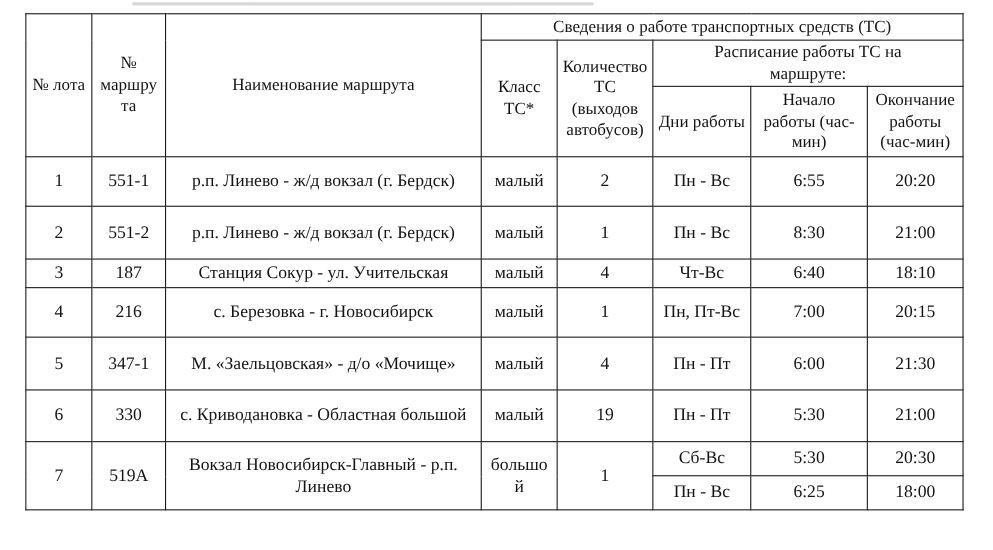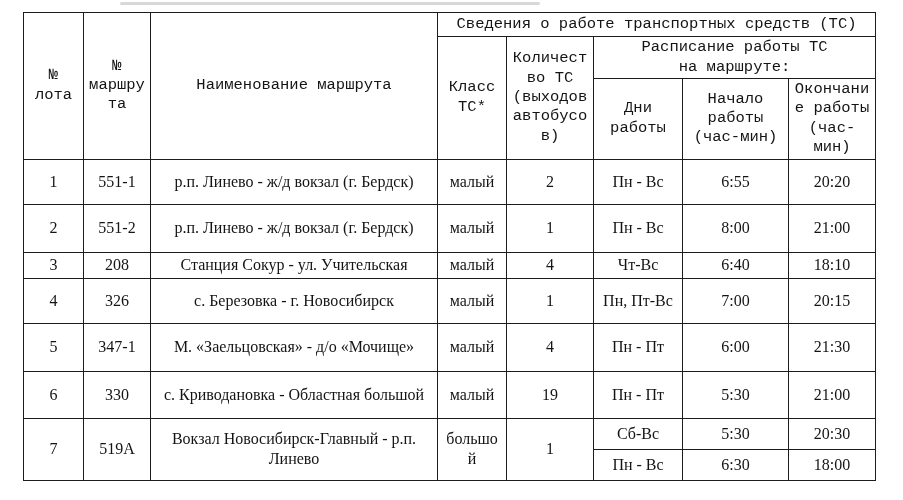--- a/index.html
+++ b/index.html
@@ -32,21 +32,21 @@
     line-height: 1.25;
   }
   table.route-table td, table.route-table th {
     border: 1.6px solid #1c1c1c;
     text-align: center;
     vertical-align: middle;
     padding: 1px 4px;
     font-weight: normal;
     overflow-wrap: anywhere;
   }
-  th { font-size: 15.5px; font-family: Liberation Mono, monospace; }
+  th { font-size: 15.5px; }
   .name-cell {
     text-align: left;
     padding-left: 9px;
     padding-right: 6px;
   }
   .hdr-schedule span { display: inline-block; max-width: 210px; text-align: center; }
   .hdr-days { padding-left: 16px; padding-right: 16px; margin-top: 33px; }
   .class-cell { padding-left: 9px; padding-right: 9px; font-family: Liberation Serif, serif; }
   .days-cell { padding-left: 13px; padding-right: 13px; }
   
@@ -117,38 +117,38 @@
       <td>20:20</td>
     </tr>
 
     <tr class="r2">
       <td>2</td>
       <td>551-2</td>
       <td class="name-cell">р.п. Линево - ж/д вокзал (г. Бердск)</td>
       <td class="class-cell">малый</td>
       <td>1</td>
       <td class="days-cell">Пн - Вс</td>
-      <td>8:00</td>
+      <td>8:30</td>
       <td>21:00</td>
     </tr>
 
     <tr class="r3">
       <td>3</td>
-      <td>208</td>
+      <td>187</td>
       <td class="name-cell">Станция Сокур - ул. Учительская</td>
       <td class="class-cell">малый</td>
       <td>4</td>
       <td class="days-cell">Чт-Вс</td>
       <td>6:40</td>
       <td>18:10</td>
     </tr>
 
     <tr class="r4">
       <td>4</td>
-      <td>326</td>
+      <td>216</td>
       <td class="name-cell">с. Березовка - г. Новосибирск</td>
       <td class="class-cell">малый</td>
       <td>1</td>
       <td class="days-cell">Пн, Пт-Вс</td>
       <td>7:00</td>
       <td>20:15</td>
     </tr>
 
     <tr class="r5">
       <td>5</td>
@@ -177,18 +177,18 @@
       <td rowspan="2">519А</td>
       <td rowspan="2" class="name-cell">Вокзал Новосибирск-Главный - р.п. Линево</td>
       <td rowspan="2" class="class-cell">большой</td>
       <td rowspan="2">1</td>
       <td class="days-cell">Сб-Вс</td>
       <td>5:30</td>
       <td>20:30</td>
     </tr>
     <tr class="r7b">
       <td class="days-cell">Пн - Вс</td>
-      <td>6:30</td>
+      <td>6:25</td>
       <td>18:00</td>
     </tr>
   </tbody>
     </table>
 </div>
 
 </body></html>

